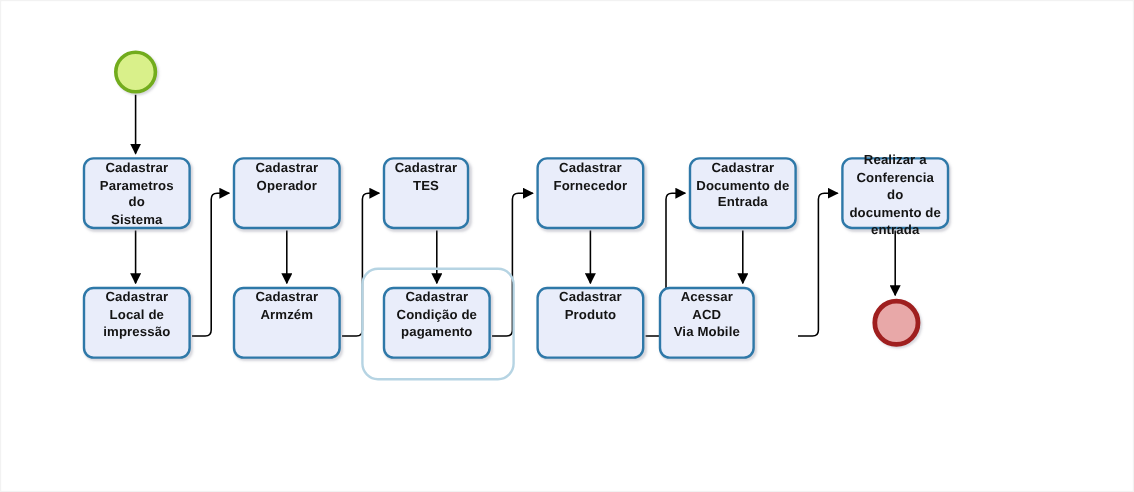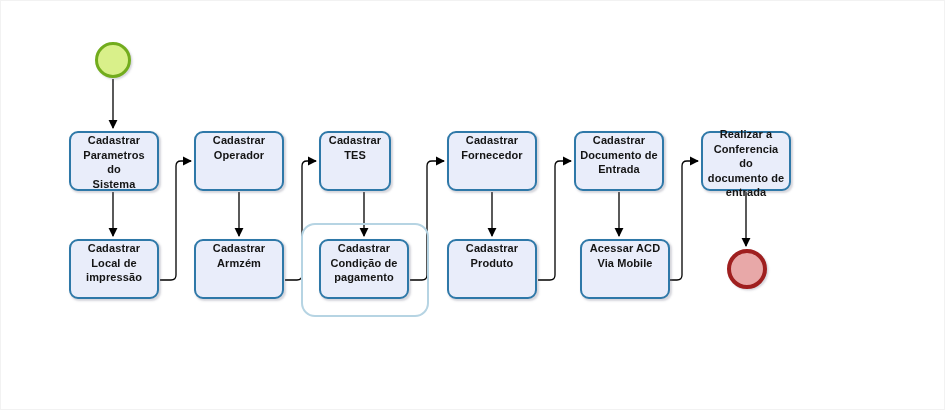--- a/index.html
+++ b/index.html
@@ -146,21 +146,21 @@
     <span class="lbl">Cadastrar
 Produto</span>
   </div>
 
   <div class="task" style="left:573px; top:130px; width:90px; height:60px;">
     <span class="lbl">Cadastrar
 Documento de
 Entrada</span>
   </div>
 
-  <div class="task" style="left:579px; top:238px; width:90px; height:60px;">
+  <div class="task" style="left:548px; top:238px; width:80px; height:60px;">
     <span class="lbl">Acessar ACD
 Via Mobile</span>
   </div>
 
   <div class="task overflow" style="left:700px; top:130px; width:90px; height:60px;">
     <span class="lbl">Realizar a
 Conferencia do
 documento de
 entrada</span>
   </div>

